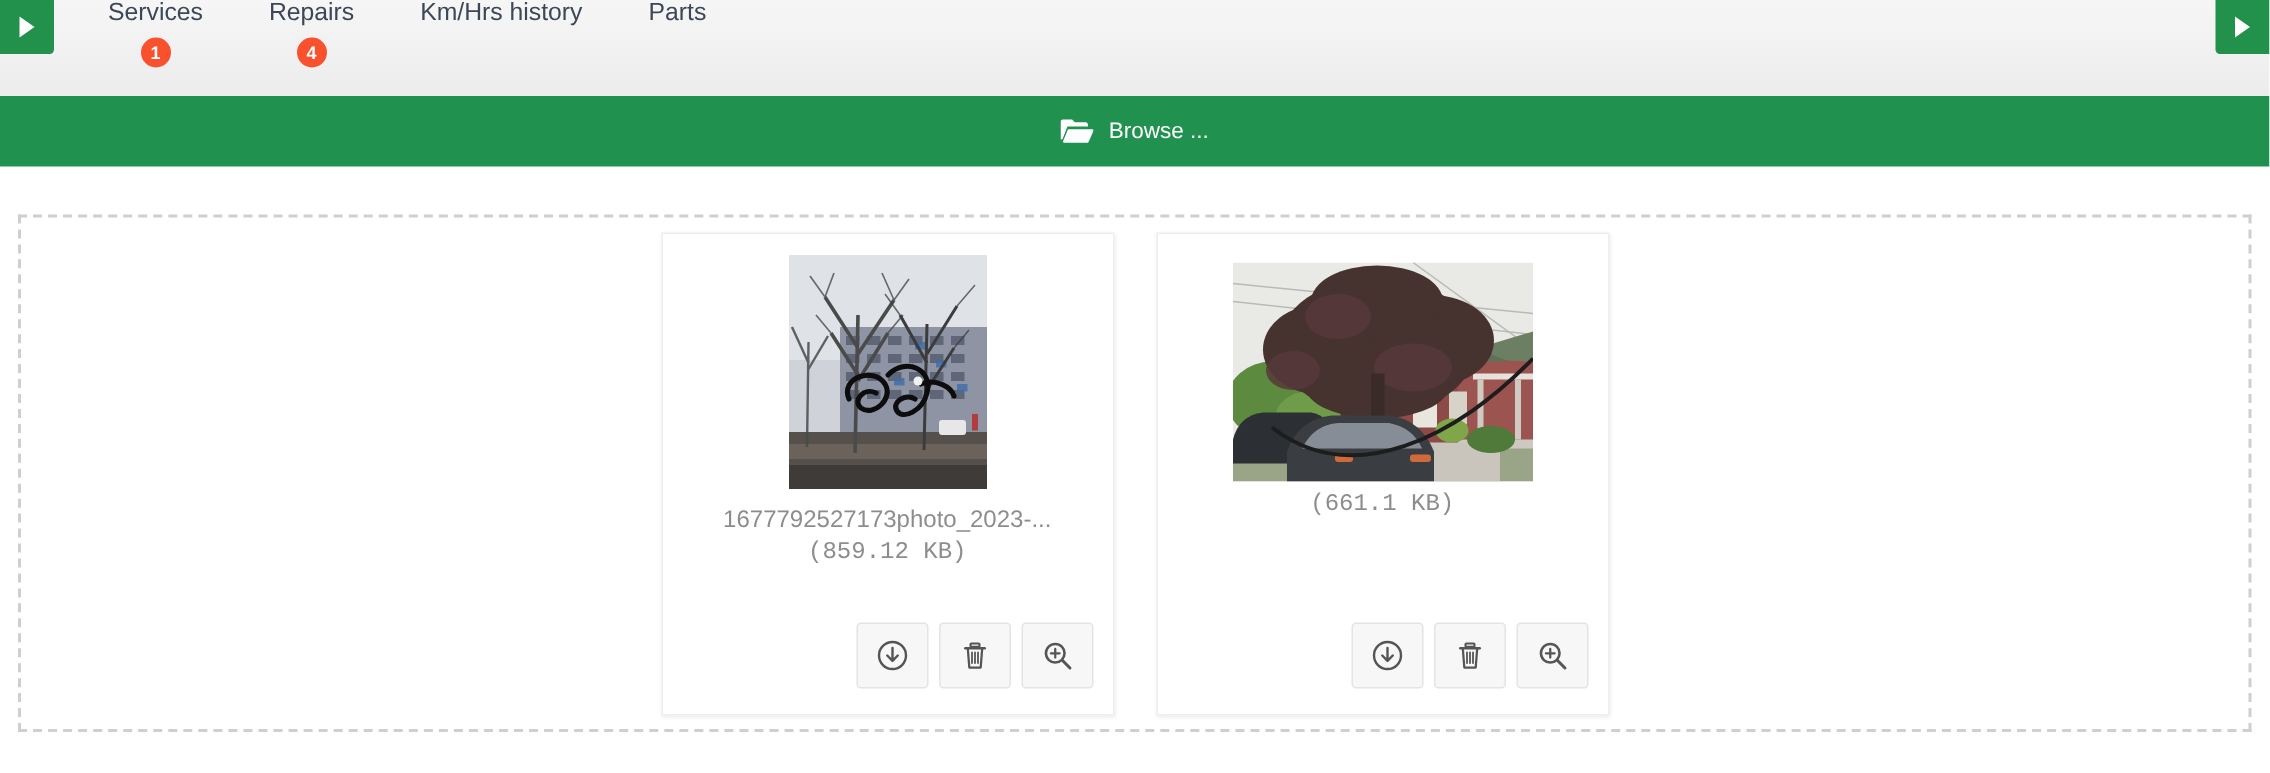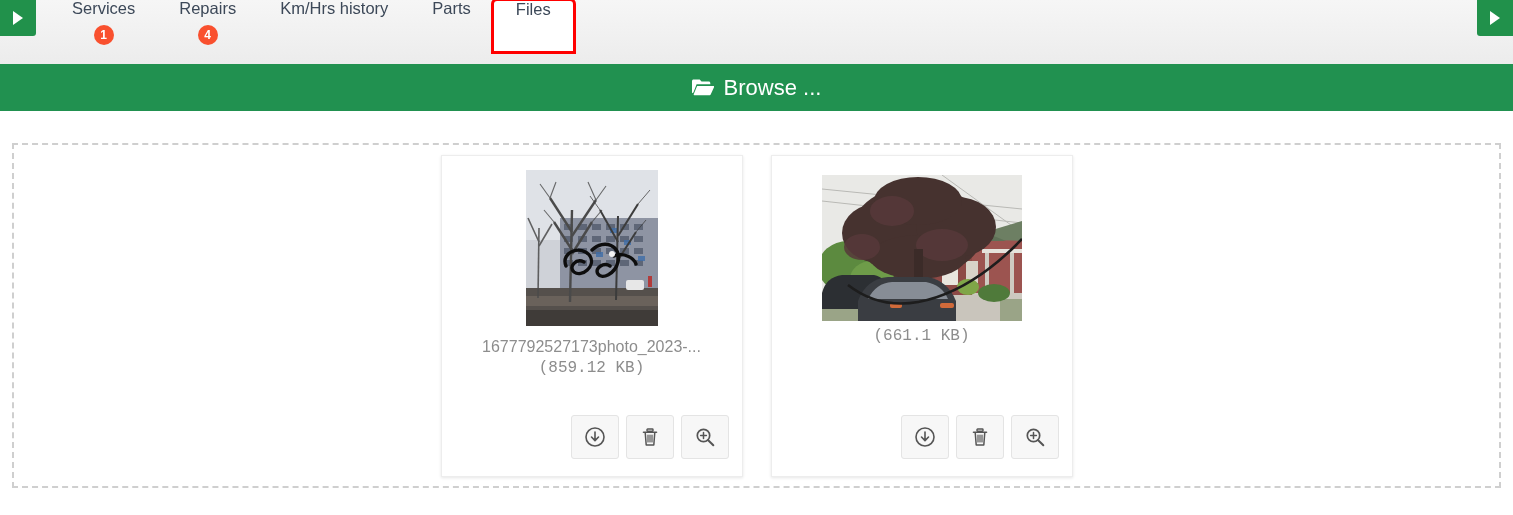--- a/index.html
+++ b/index.html
@@ -98,21 +98,21 @@
 
   
   .browse-bar {
     height: 47px;
     background: #219150;
     display: flex;
     align-items: center;
     justify-content: center;
     gap: 10px;
     color: #ffffff;
-    font-size: 22px;
+    font-size: 15px;
     cursor: pointer;
     user-select: none;
   }
   .browse-bar .folder-icon {
     display: inline-flex;
     align-items: center;
   }
 
   
   .dropzone {
@@ -210,23 +210,20 @@
       </div>
       <div class="tab">
         <span class="tab-label">Repairs</span>
         <span class="badge">4</span>
       </div>
       <div class="tab">
         <span class="tab-label">Km/Hrs history</span>
       </div>
       <div class="tab">
         <span class="tab-label">Parts</span>
-      </div>
-      <div class="tab active annotated">
-        <span class="tab-label">Files</span>
       </div>
     </div>
 
   <div class="nav-arrow right">
     <span class="tri"></span>
   </div>
 </div>
 
 <div class="browse-bar">
   <span class="folder-icon">

